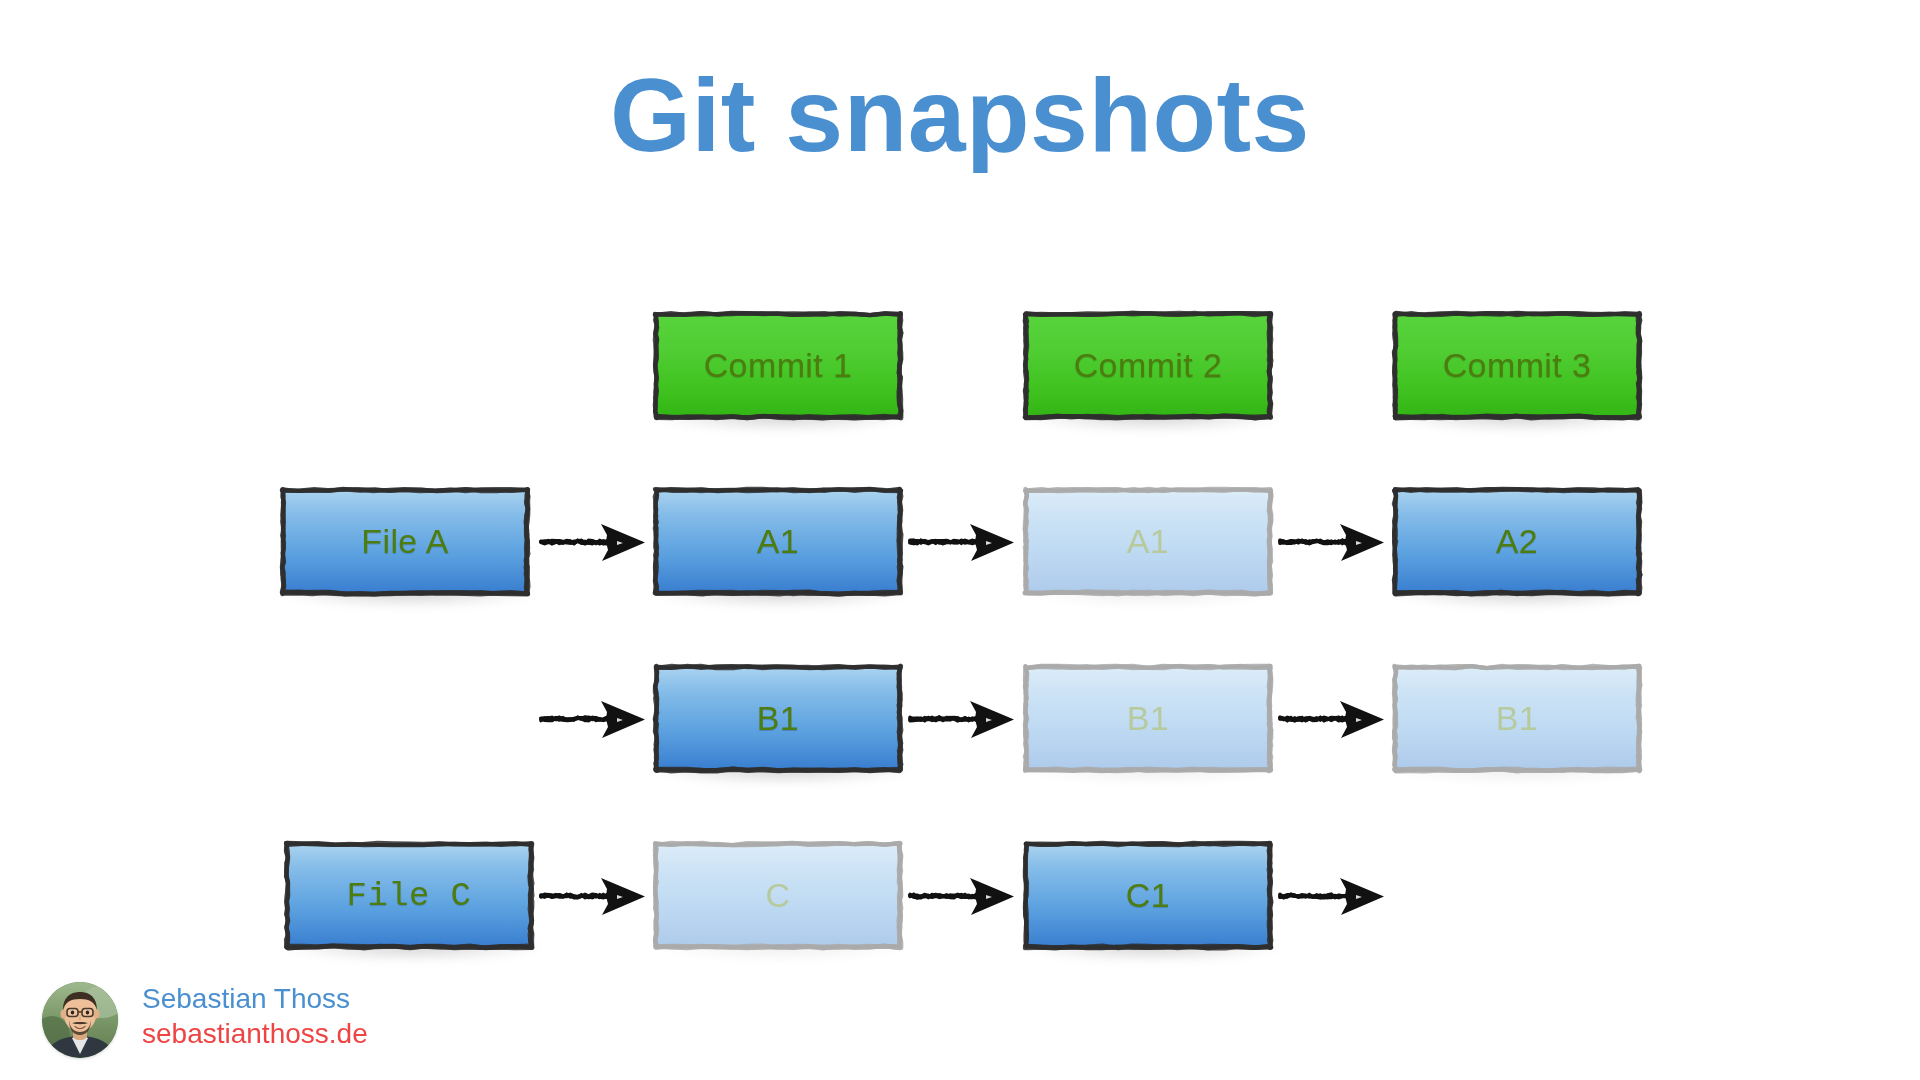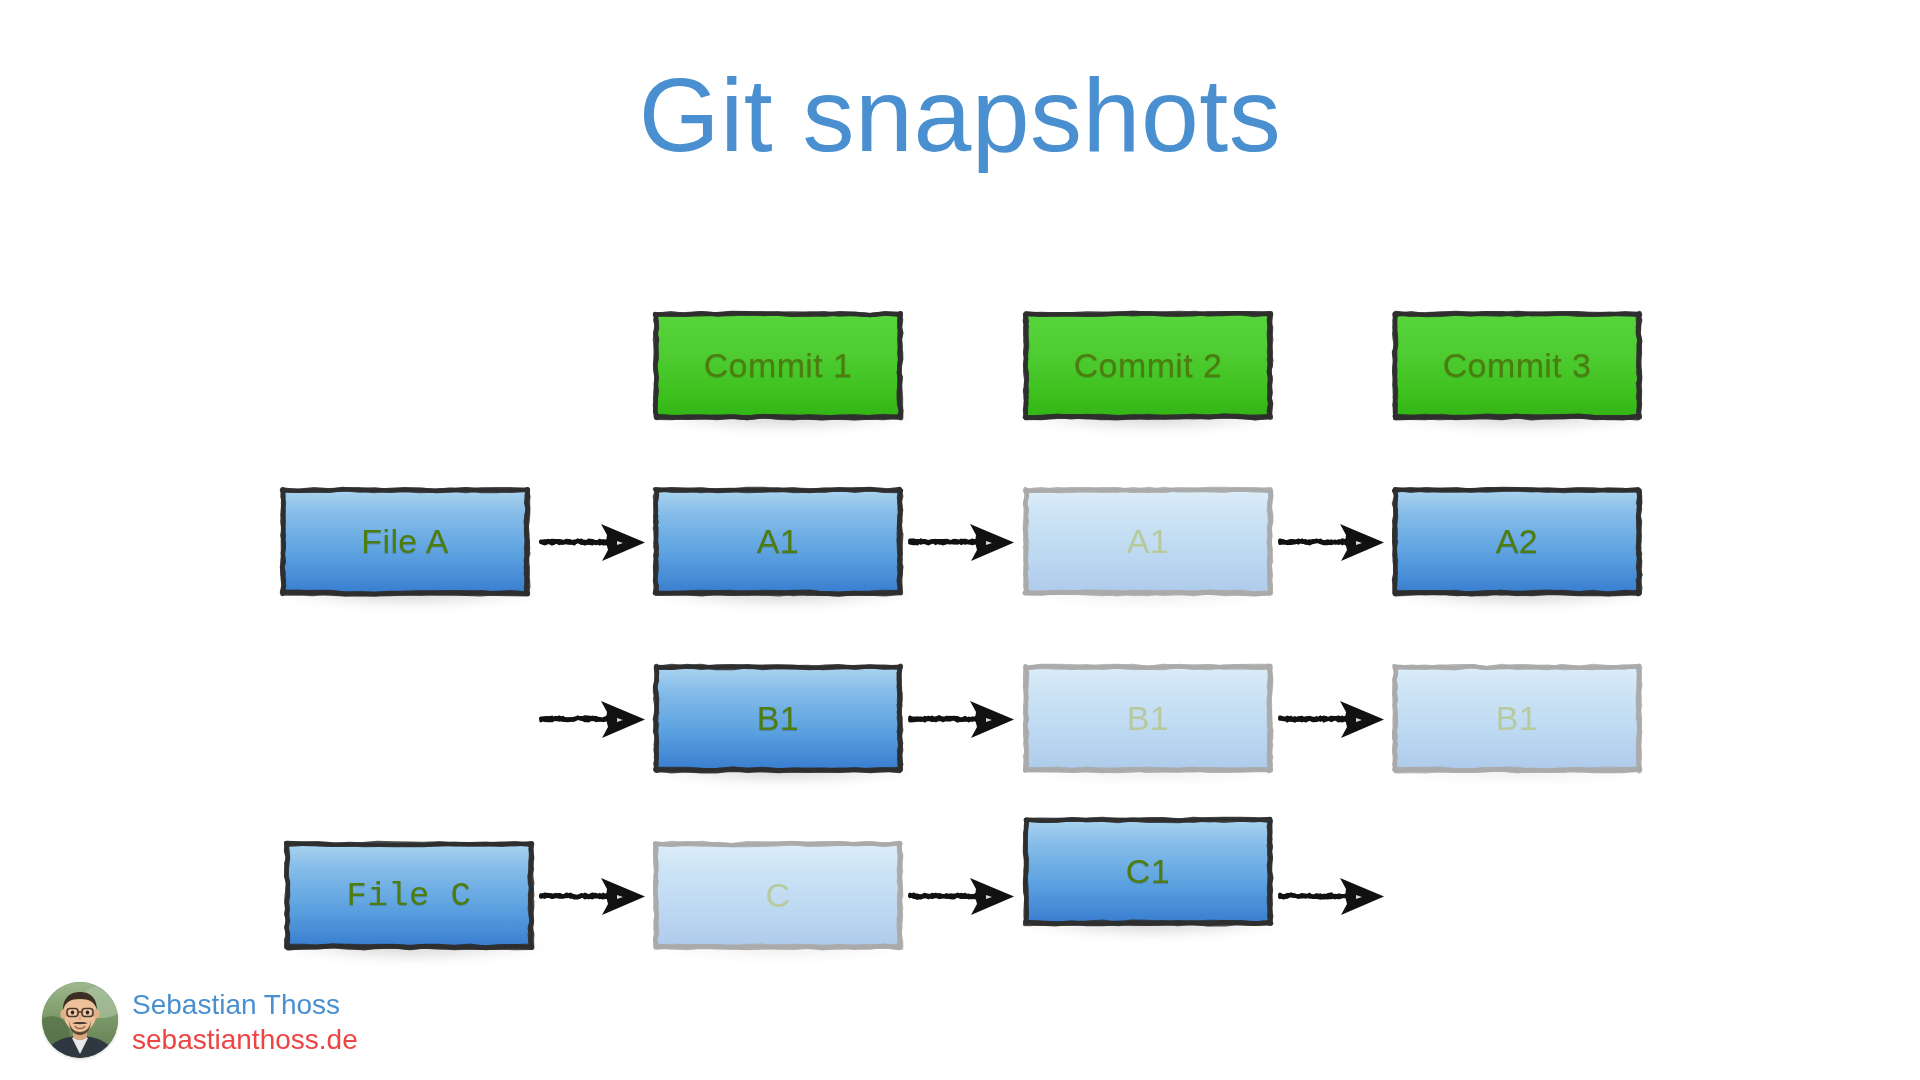--- a/index.html
+++ b/index.html
@@ -18,21 +18,21 @@
   }
 
   
   #title {
     position: absolute;
     left: 0; top: 55px;
     width: 1920px;
     text-align: center;
     font-size: 104px;
     line-height: 120px;
-    font-weight: 400;
+    font-weight: 700;
     letter-spacing: 0.5px;
     color: #4a90d0;
     white-space: nowrap;
   }
 
   
   #diagram {
     position: absolute;
     left: 0; top: 0;
     width: 1920px; height: 1080px;
@@ -106,22 +106,22 @@
     height: 46px;
   }
   .arrow svg { display: block; width: 118px; height: 46px; }
 
   
   #footer {
     position: absolute;
     left: 42px;
     bottom: 22px;
     display: flex;
-    align-items: flex-end;
-    gap: 14px;
+    align-items: flex-start;
+    gap: 24px;
   }
   #avatar {
     width: 76px; height: 76px;
     border-radius: 50%;
     overflow: hidden;
     flex: 0 0 auto;
     box-shadow: 0 1px 3px rgba(0,0,0,0.18);
     position: relative;
     background: #6a7f55;
   }
@@ -449,21 +449,21 @@
       <div class="arrow" style="left: 904px; top: 872.5px;">
         <svg viewBox="0 0 118 46">
           <path d="M6.0 22.5 L9.7 22.2 L13.3 22.2 L17.0 23.7 L20.7 22.6 L24.3 24.4 L28.0 21.6 L31.7 22.3 L35.3 22.3 L39.0 22.7 L42.7 23.3 L46.3 22.1 L50.0 23.0 L53.7 22.7 L57.3 21.7 L61.0 22.8 L64.7 22.4 L68.3 24.1 L72.0 24.6 " stroke="#111111" stroke-width="3.6" fill="none" stroke-linecap="round"></path>
           <path d="M6.0 22.7 L9.7 23.5 L13.3 24.3 L17.0 23.4 L20.7 23.7 L24.3 22.4 L28.0 24.1 L31.7 23.3 L35.3 23.9 L39.0 23.4 L42.7 24.2 L46.3 23.8 L50.0 23.1 L53.7 21.5 L57.3 23.1 L61.0 23.5 L64.7 24.3 L68.3 22.7 L72.0 24.0 " stroke="#111111" stroke-width="3.6" fill="none" stroke-linecap="round"></path>
           <path d="M6.0 21.5 L9.7 24.0 L13.3 24.6 L17.0 24.7 L20.7 21.8 L24.3 23.5 L28.0 24.0 L31.7 22.8 L35.3 21.8 L39.0 23.1 L42.7 23.0 L46.3 22.8 L50.0 22.4 L53.7 23.0 L57.3 24.2 L61.0 21.7 L64.7 24.4 L68.3 24.5 L72.0 21.7 " stroke="#111111" stroke-width="3.6" fill="none" stroke-linecap="round"></path>
           <path d="M6.0 23.4 L9.7 21.4 L13.3 24.6 L17.0 23.4 L20.7 21.7 L24.3 22.7 L28.0 23.3 L31.7 21.6 L35.3 24.2 L39.0 23.2 L42.7 22.0 L46.3 24.5 L50.0 24.6 L53.7 22.0 L57.3 24.0 L61.0 24.3 L64.7 23.9 L68.3 23.8 L72.0 23.6 " stroke="#111111" stroke-width="3.6" fill="none" stroke-linecap="round"></path>
           <path d="M66 5 L110 23.5 L67 42 L73 31 L71 23 L72 16 Z" fill="#111111"></path>
           <path d="M82 22 L88 24 L82 26 Z" fill="#ffffff" opacity="0.85"></path>
         </svg>
       </div>
-      <div class="box file" style="left: 1022px; top: 816px; width: 252px; height: 111px;">
+      <div class="box file" style="left: 1022px; top: 840px; width: 252px; height: 111px;">
         <div class="shadow"></div>
         <div class="fill"></div>
         <svg class="sketch-border" viewBox="0 0 252 111" preserveAspectRatio="none">
           <path d="M3.8 3.9 L19.1 3.5 L34.2 3.8 L49.1 3.9 L64.4 3.6 L80.5 2.9 L95.9 3.8 L109.7 3.9 L126.7 3.0 L141.4 3.2 L155.8 4.5 L171.2 2.8 L187.7 3.6 L201.8 5.0 L218.7 3.7 L231.7 4.3 L247.9 2.9 " stroke="#2e2e2e" stroke-width="4.2" fill="none" stroke-linecap="round" opacity="0.85"></path>
           <path d="M248.6 5.0 L246.9 10.4 L247.8 17.8 L248.4 23.3 L246.9 29.7 L248.1 36.9 L248.8 41.5 L248.1 49.1 L247.9 56.2 L247.5 62.4 L247.7 69.3 L248.8 74.1 L248.1 80.2 L247.9 87.8 L248.4 95.1 L248.5 99.7 L248.1 106.1 " stroke="#2e2e2e" stroke-width="4.6" fill="none" stroke-linecap="round" opacity="0.85"></path>
           <path d="M246.9 106.2 L232.9 107.7 L217.1 106.6 L203.4 108.1 L185.9 108.1 L171.7 106.6 L155.6 108.0 L141.5 106.4 L125.0 107.8 L111.9 107.7 L95.3 106.9 L80.3 107.9 L64.3 108.0 L49.5 106.5 L33.4 108.1 L19.1 107.5 L5.1 108.0 " stroke="#2e2e2e" stroke-width="4.6" fill="none" stroke-linecap="round" opacity="0.85"></path>
           <path d="M4.7 106.4 L3.5 101.2 L3.5 95.0 L3.9 88.4 L4.2 82.1 L3.4 75.0 L2.9 67.7 L3.1 62.2 L4.7 55.4 L4.8 48.7 L4.0 43.8 L3.3 35.2 L3.4 29.5 L3.3 22.7 L4.1 15.8 L3.8 9.4 L5.1 5.1 " stroke="#2e2e2e" stroke-width="4.2" fill="none" stroke-linecap="round" opacity="0.85"></path>
           <path d="M3.7 3.9 L19.3 4.8 L35.3 5.0 L49.8 3.1 L64.2 4.1 L79.8 4.0 L95.6 3.8 L110.3 4.0 L126.6 4.1 L140.5 3.6 L155.8 4.1 L171.1 5.0 L186.6 3.1 L201.6 2.9 L217.9 2.8 L231.6 3.0 L248.0 5.2 " stroke="#2e2e2e" stroke-width="4.2" fill="none" stroke-linecap="round" opacity="0.85"></path>
           <path d="M247.7 4.1 L247.6 11.4 L247.8 16.6 L247.2 24.0 L248.3 30.9 L247.8 35.7 L248.5 42.7 L247.0 49.6 L247.6 54.8 L249.1 61.1 L248.2 67.8 L248.6 75.0 L247.0 81.6 L247.1 87.4 L248.0 94.4 L247.2 99.7 L248.8 107.6 " stroke="#2e2e2e" stroke-width="4.6" fill="none" stroke-linecap="round" opacity="0.85"></path>
           <path d="M249.1 107.2 L232.0 107.4 L216.7 106.2 L202.1 106.3 L186.8 108.0 L171.0 107.2 L156.7 106.4 L141.1 106.7 L125.0 106.1 L109.7 105.9 L95.0 107.5 L81.2 107.7 L65.2 107.2 L49.4 107.5 L35.6 107.5 L20.1 107.4 L3.4 105.8 " stroke="#2e2e2e" stroke-width="4.6" fill="none" stroke-linecap="round" opacity="0.85"></path>

